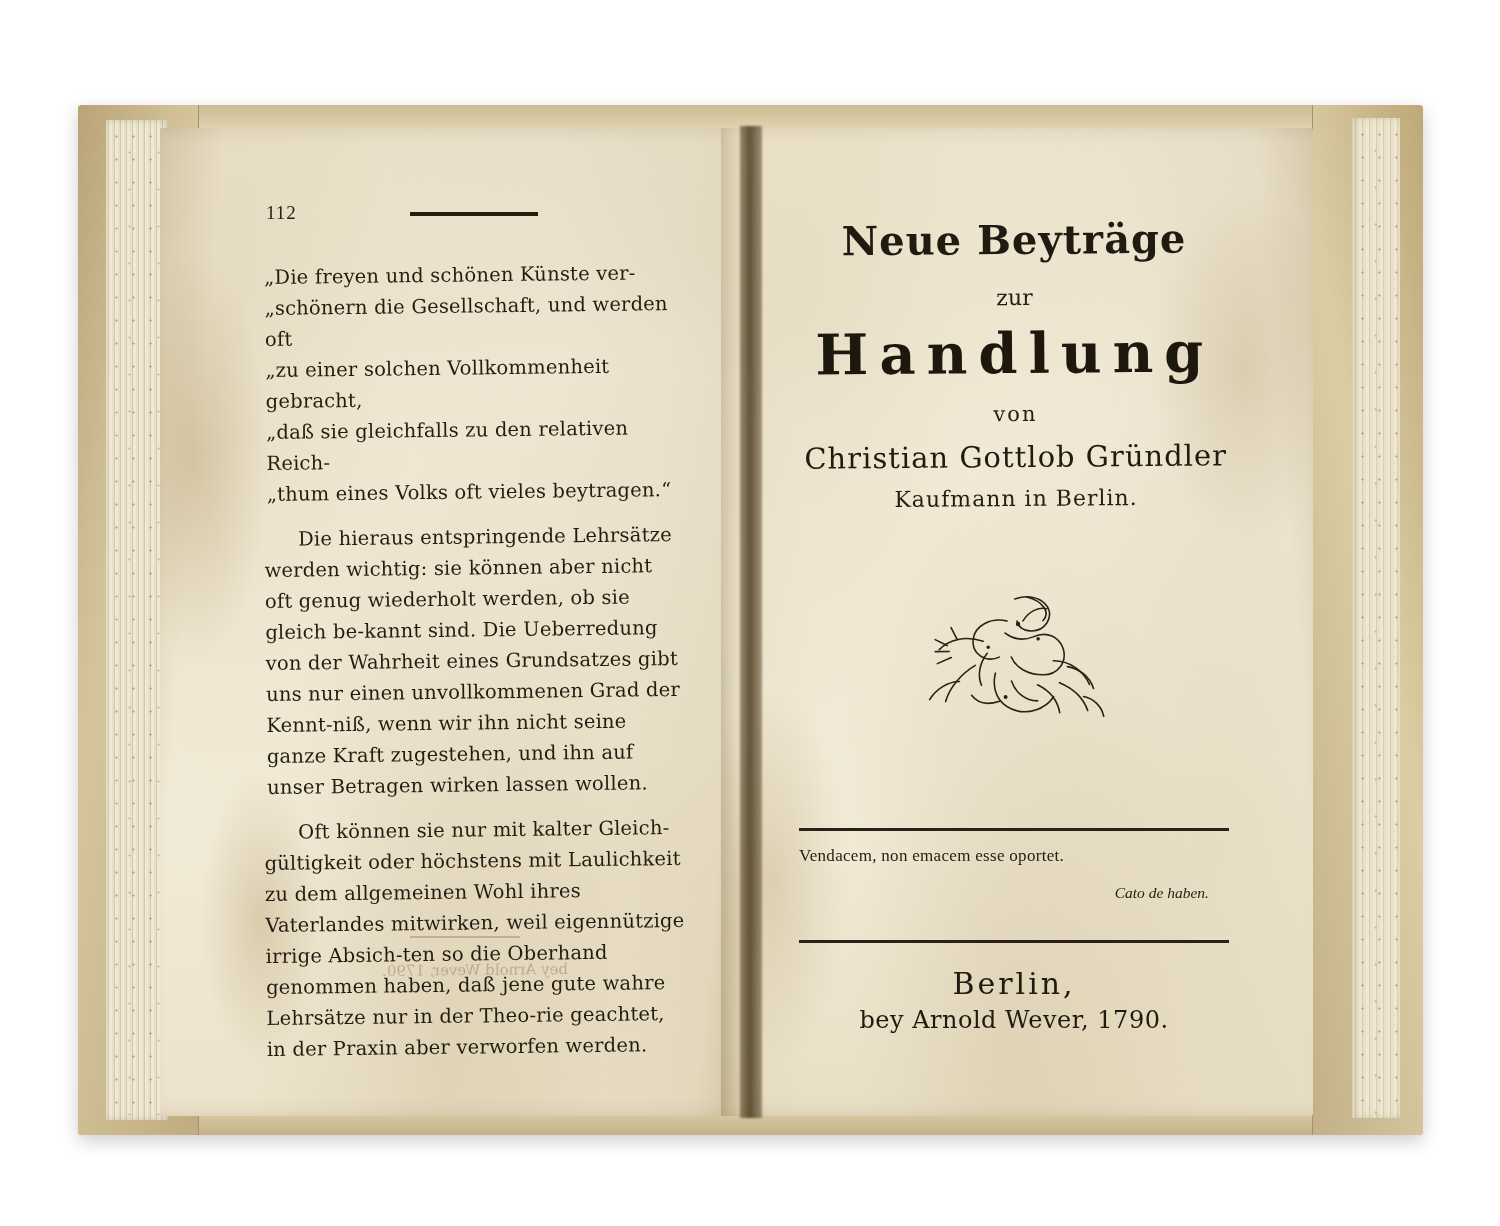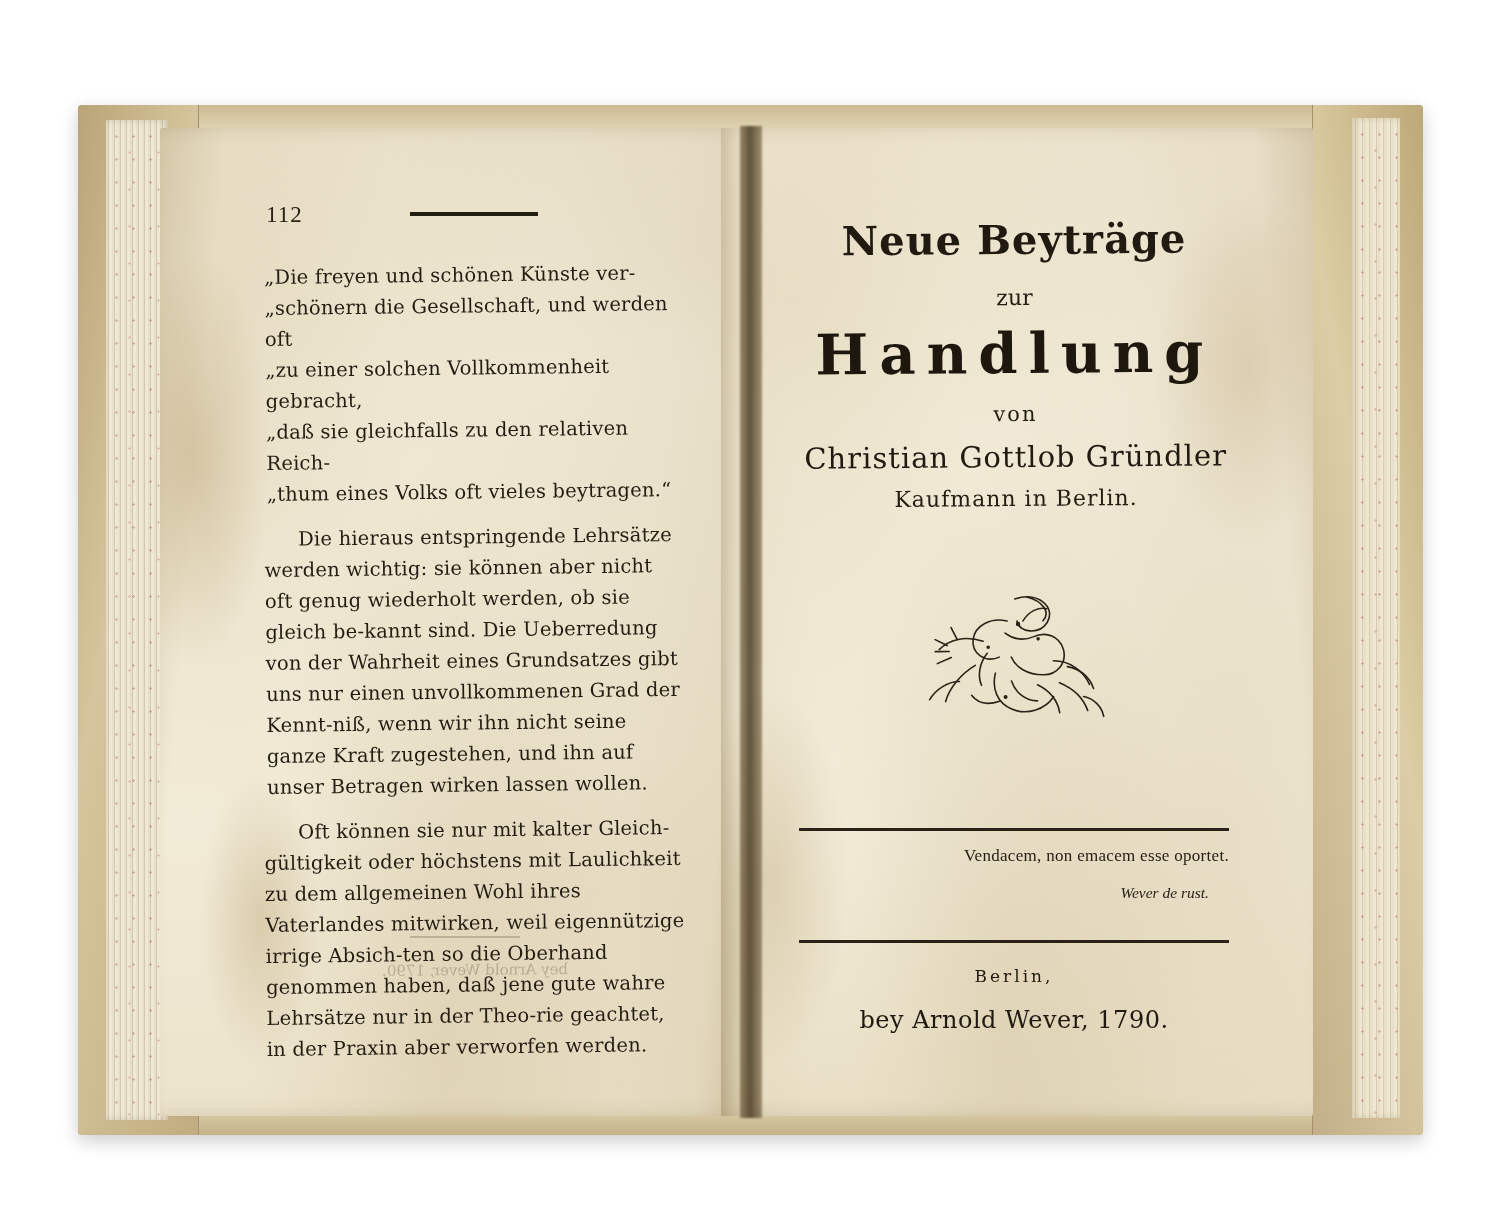--- a/index.html
+++ b/index.html
@@ -151,21 +151,21 @@
 
   
   .fraktur {
     font-family: "DejaVu Serif", "Liberation Serif", serif;
     color: #241d12;
   }
 
   .folio {
     position: absolute;
     left: 106px; top: 74px;
-    font-size: 23px;
+    font-size: 19px;
     letter-spacing: 1px;
     color: #2b2316;
     font-family: "Liberation Serif", serif;
   }
   .header-rule {
     position: absolute;
     left: 250px; top: 84px;
     width: 128px; height: 4px;
     background: #241d12;
   }
@@ -252,42 +252,42 @@
     height: 2.5px;
     background: #2a2216;
   }
   .rule-a { top: 700px; }
   .rule-b { top: 812px; }
 
   .motto {
     position: absolute;
     left: 78px; top: 718px;
     width: 430px;
-    text-align: right;
+    text-align: left;
     font-size: 17px;
     letter-spacing: .3px;
     color: #241d12;
     font-family: "Liberation Serif", serif;
   }
   .motto-src {
     position: absolute;
     left: 78px; top: 756px;
     width: 410px;
     text-align: right;
     font-size: 15.5px;
     font-style: italic;
     color: #241d12;
     font-family: "Liberation Serif", serif;
   }
   .imprint-city {
     position: absolute;
     left: 78px; top: 838px;
     width: 430px;
     text-align: center;
-    font-size: 17px;
+    font-size: 30px;
     letter-spacing: 3px;
     color: #201a10;
     font-family: "DejaVu Serif", serif;
   }
   .imprint-pub {
     position: absolute;
     left: 78px; top: 878px;
     width: 430px;
     text-align: center;
     font-size: 24px;
@@ -406,21 +406,21 @@
             <circle cx="151" cy="62" r="1.8"></circle>
             <circle cx="101" cy="70" r="1.8"></circle>
             <circle cx="118" cy="120" r="2"></circle>
           </g>
         </svg>
       </div>
     </div>
 
     <div class="rule-wide rule-a"></div>
     <div class="motto">Vendacem, non emacem esse oportet.</div>
-    <div class="motto-src">Wever de rust.</div>
+    <div class="motto-src">Cato de haben.</div>
     <div class="rule-wide rule-b"></div>
 
     <div class="imprint-city">Berlin,</div>
     <div class="imprint-pub">bey Arnold Wever, 1790.</div>
   </div>
 
   <div class="gutter"></div>
 
 </div>
 

